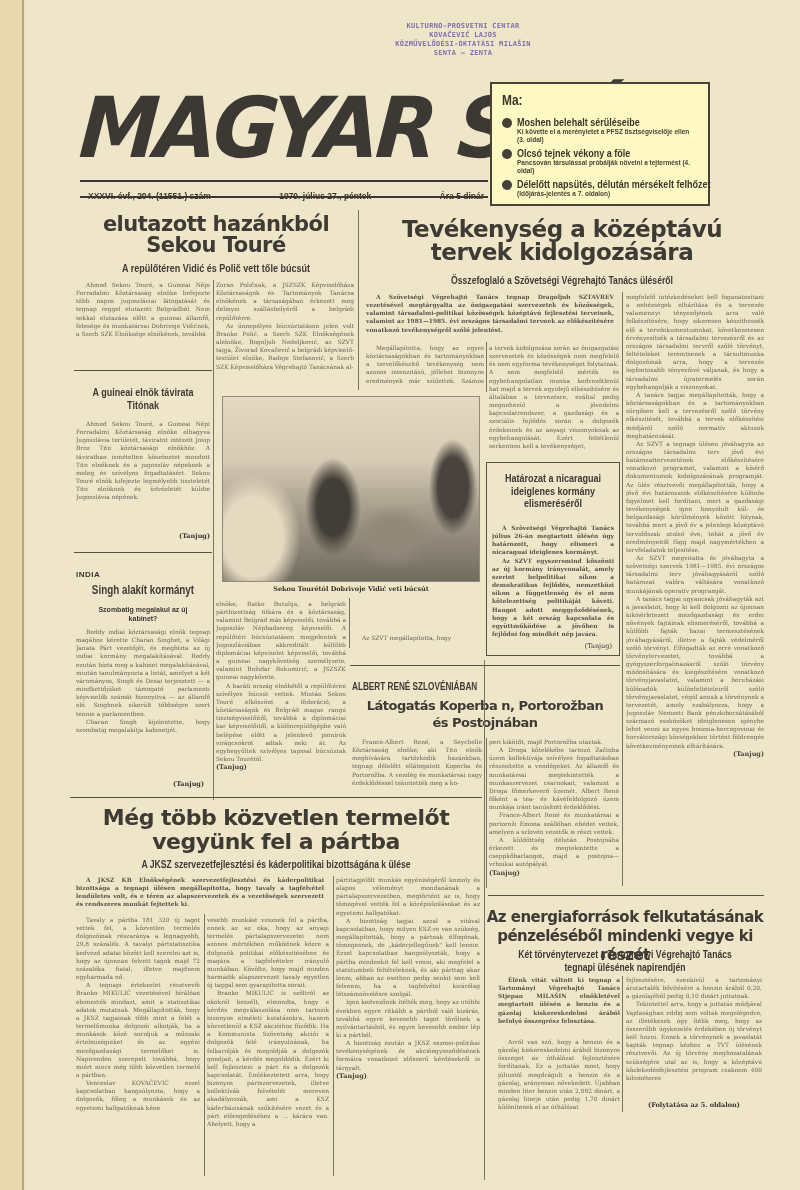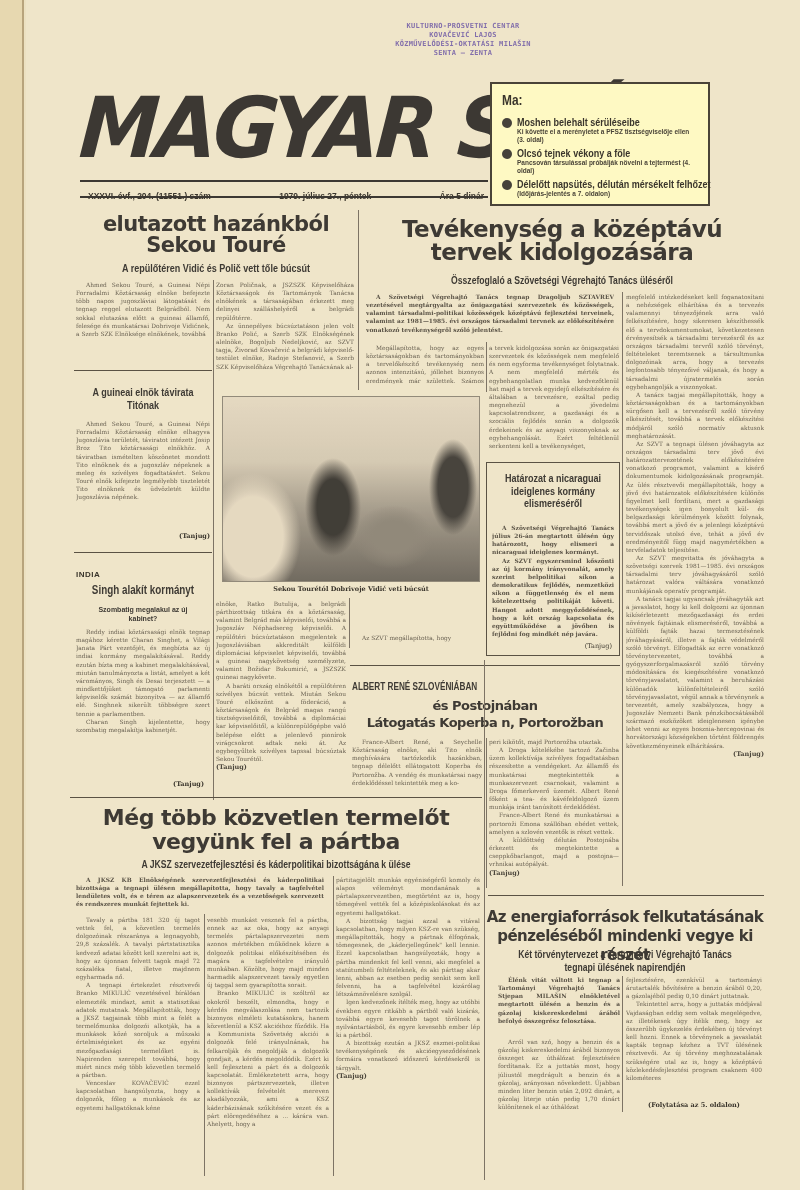--- a/index.html
+++ b/index.html
@@ -183,22 +183,22 @@
 </div>
 <div class="abs col bold" style="left:492px;top:524px;width:122px;height:116px;">
   <p>A Szövetségi Végrehajtó Tanács július 26-án megtartott ülésén úgy határozott, hogy elismeri a nicaraguai ideiglenes kormányt.</p>
   <p>Az SZVT egyszersmind kőszönti az új kormány irányvonalát, amely szerint belpolitikai síkon a demokratikus fejlődés, nemzetközi síkon a függetlenség és el nem kötelezettség politikáját követi. Hangot adott meggyőződésének, hogy a két ország kapcsolata és együttműködése a jövőben is fejlődni fog mindkét nép javára.</p>
 </div>
 <div class="abs byline" style="left:492px;top:642px;width:120px;font-weight:normal;">(Tanjug)</div>
 
 <div class="hrule" style="left:350px;top:665px;width:270px;"></div>
 <div class="abs" style="left:352px;top:681px;font-family:'Liberation Sans',sans-serif;font-weight:bold;font-size:10px;color:#3e3a34;transform:scaleX(.82);transform-origin:left;white-space:nowrap;">ALBERT RENÉ SZLOVÉNIÁBAN</div>
 <div class="abs h-big" style="left:350px;top:697px;width:270px;font-size:13px;line-height:17px;">
+  <div>Látogatás Koperba n, Portorožban</div>
   <div>és Postojnában</div>
-  <div>Látogatás Koperba n, Portorožban</div>
 </div>
 <div class="abs col" style="left:352px;top:738px;width:130px;height:54px;">
   <p>France-Albert René, a Seychelle Köztársaság elnöke, aki Tito elnök meghívására tartózkodik hazánkban, tegnap délelőtt ellátogatott Koperba és Portorožba. A vendég és munkatársai nagy érdeklődéssel tekintették meg a ko-</p>
 </div>
 <div class="vrule" style="left:486px;top:738px;height:150px;"></div>
 <div class="abs col" style="left:489px;top:738px;width:130px;height:148px;">
   <p style="text-indent:0">peri kikötőt, majd Portorožba utaztak.</p>
   <p>A Droga kötelékébe tartozó Začinba üzem kollektívája szívélyes fogadtatásban részesítette a vendégeket. Az államfő és munkatársai megtekintették a munkaszervezet csarnokait, valamint a Droga főmerkeverő üzemét. Albert René főként a tea- és kávéfeldolgozó üzem munkája iránt tanúsított érdeklődést.</p>
   <p>France-Albert René és munkatársai a portoroži Emona szállóban ebédet vettek, amelyen a szlovén vezetők is részt vettek.</p>
   <p>A küldöttség délután Postojnába érkezett és megtekintette a cseppkőbarlangot, majd a postojna—vrhnikai autópályát.</p>

